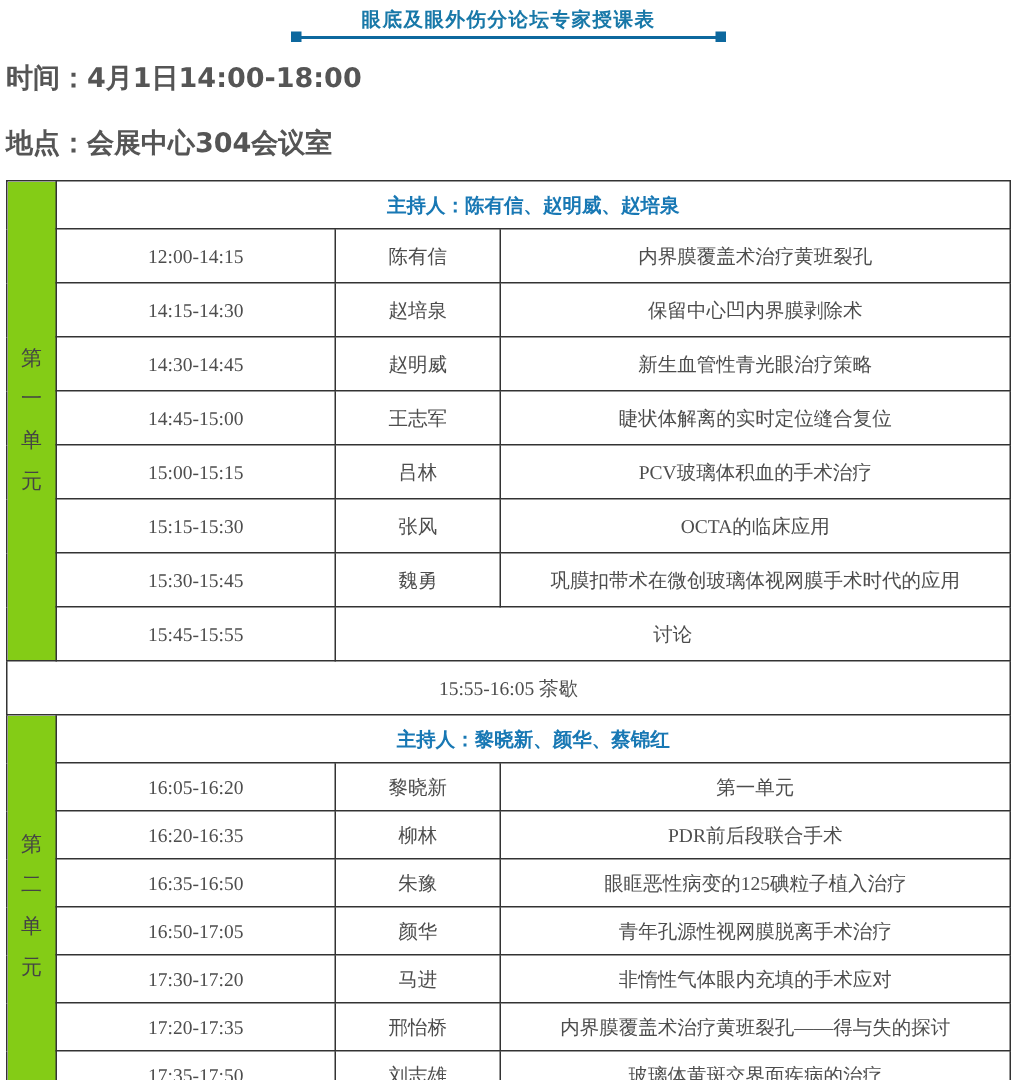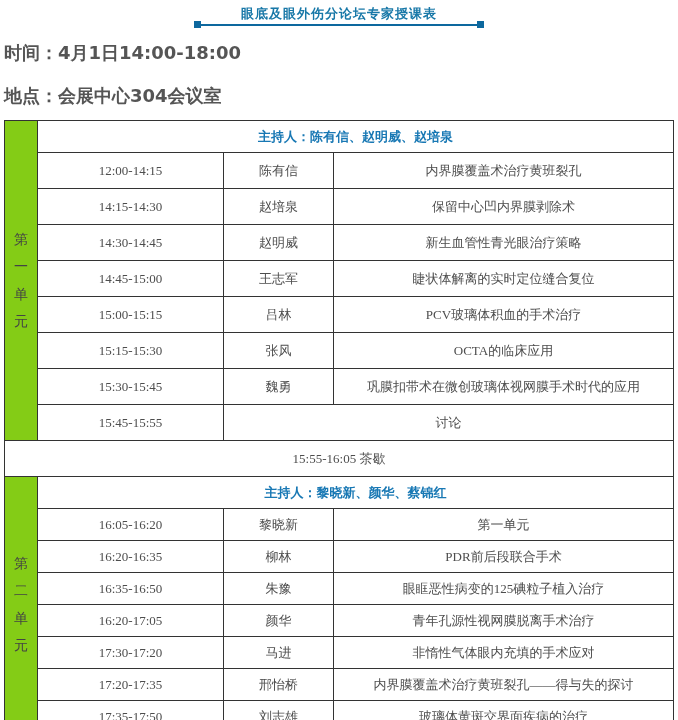--- a/index.html
+++ b/index.html
@@ -172,21 +172,21 @@
         <td>16:20-16:35</td>
         <td>柳林</td>
         <td>PDR前后段联合手术</td>
       </tr>
       <tr class="row-s2">
         <td>16:35-16:50</td>
         <td>朱豫</td>
         <td>眼眶恶性病变的125碘粒子植入治疗</td>
       </tr>
       <tr class="row-s2">
-        <td>16:20-17:05</td>
+        <td>16:50-17:05</td>
         <td>颜华</td>
         <td>青年孔源性视网膜脱离手术治疗</td>
       </tr>
       <tr class="row-s2">
         <td>17:30-17:20</td>
         <td>马进</td>
         <td>非惰性气体眼内充填的手术应对</td>
       </tr>
       <tr class="row-s2">
         <td>17:20-17:35</td>

